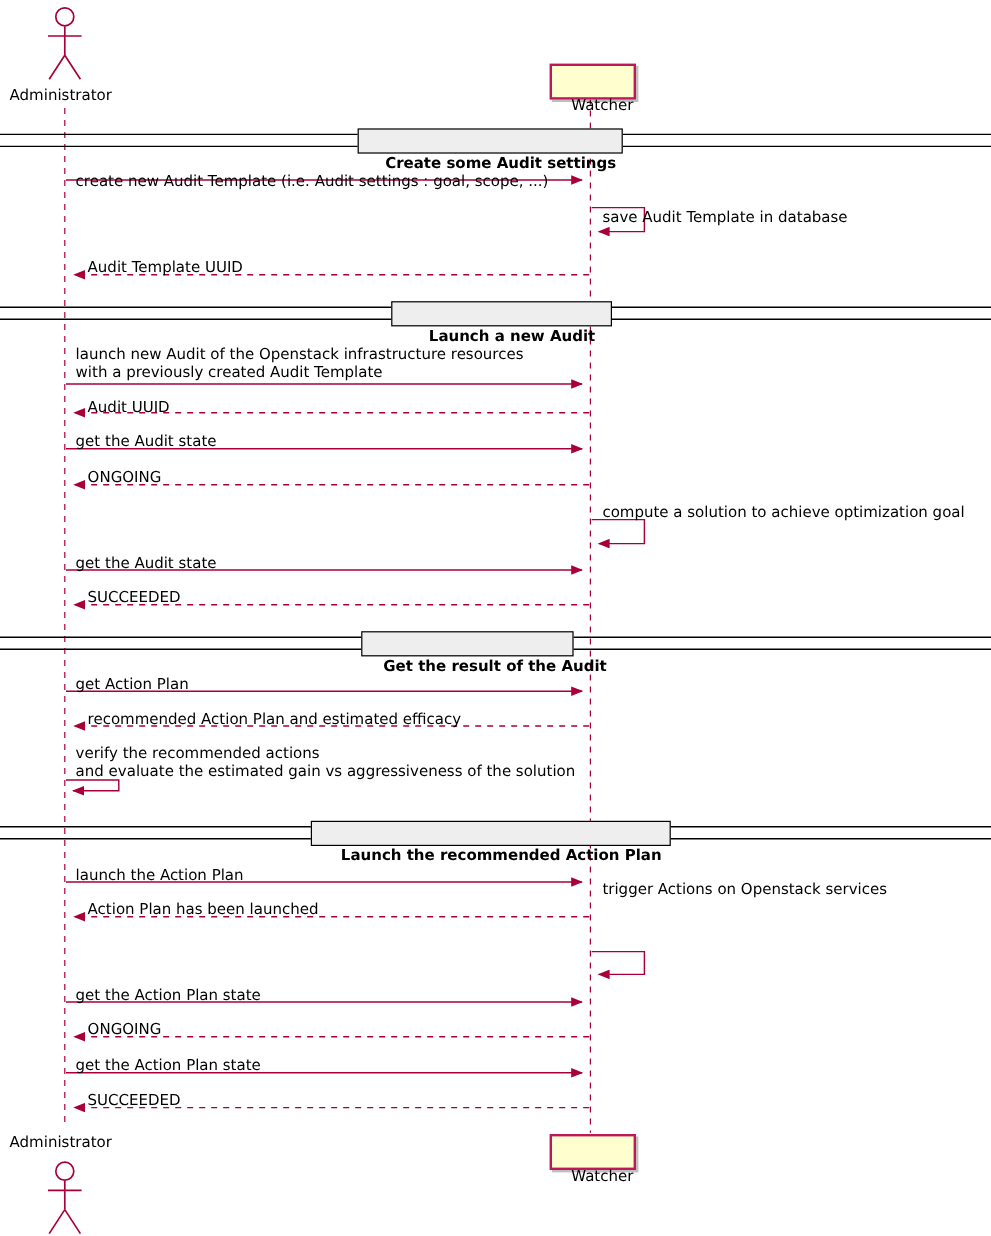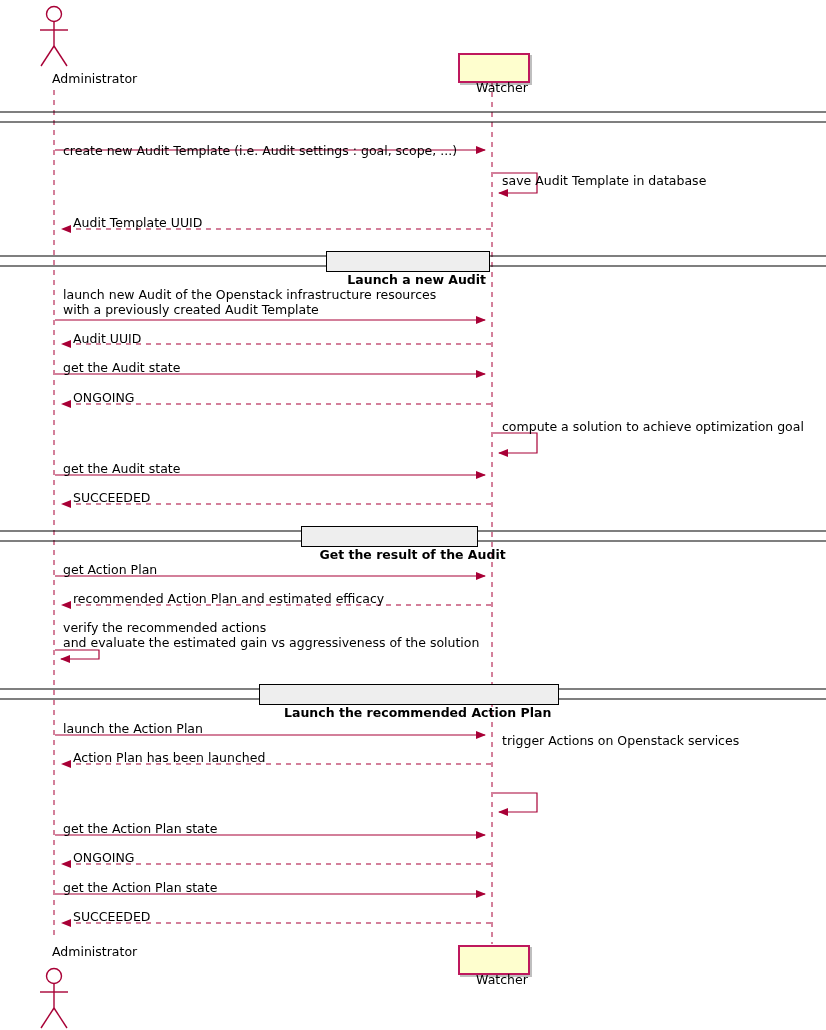--- a/index.html
+++ b/index.html
@@ -44,21 +44,20 @@
     text-align: center;
     line-height: 22px;
     white-space: pre;
   }
   .actor-label {
     position: absolute;
     font-family: "DejaVu Sans", sans-serif;
     font-size: 12.5px;
     color: #000000;
     white-space: pre;
-    margin-left: 44px;
   }
   .divider-box {
     position: absolute;
     background: #EEEEEE;
     border: 1px solid #000000;
     font-family: "DejaVu Sans", sans-serif;
     font-size: 12.5px;
     font-weight: bold;
     color: #000000;
     text-align: center;
@@ -159,21 +158,24 @@
   <div class="participant-box" style="left:458px; top:53px; width:68px; height:26px;">
     <span>Watcher</span>
   </div>
   <div class="participant-box" style="left:458px; top:945px; width:68px; height:26px;">
     <span>Watcher</span>
   </div>
 
   <div class="actor-label" style="left:8px; top:71px;">Administrator</div>
   <div class="actor-label" style="left:8px; top:944px;">Administrator</div>
 
-  <div class="divider-box" style="left:326px; top:251px; width:164px; height:21px; padding-top:2px;">
+  <div class="divider-box" style="left:298px; top:107px; width:221px; height:21px; padding-top:2px;">
+    <span>Create some Audit settings</span>
+  </div>
+  <div class="divider-box" style="left:326px; top:251px; width:184px; height:21px; padding-top:2px;">
     <span>Launch a new Audit</span>
   </div>
   <div class="divider-box" style="left:301px; top:526px; width:177px; height:21px; padding-top:2px;">
     <span>Get the result of the Audit</span>
   </div>
   <div class="divider-box" style="left:259px; top:684px; width:300px; height:21px; padding-top:2px;">
     <span>Launch the recommended Action Plan</span>
   </div>
 
   <div class="lbl" style="left:63px; top:143px;">create new Audit Template (i.e. Audit settings : goal, scope, ...)</div>

